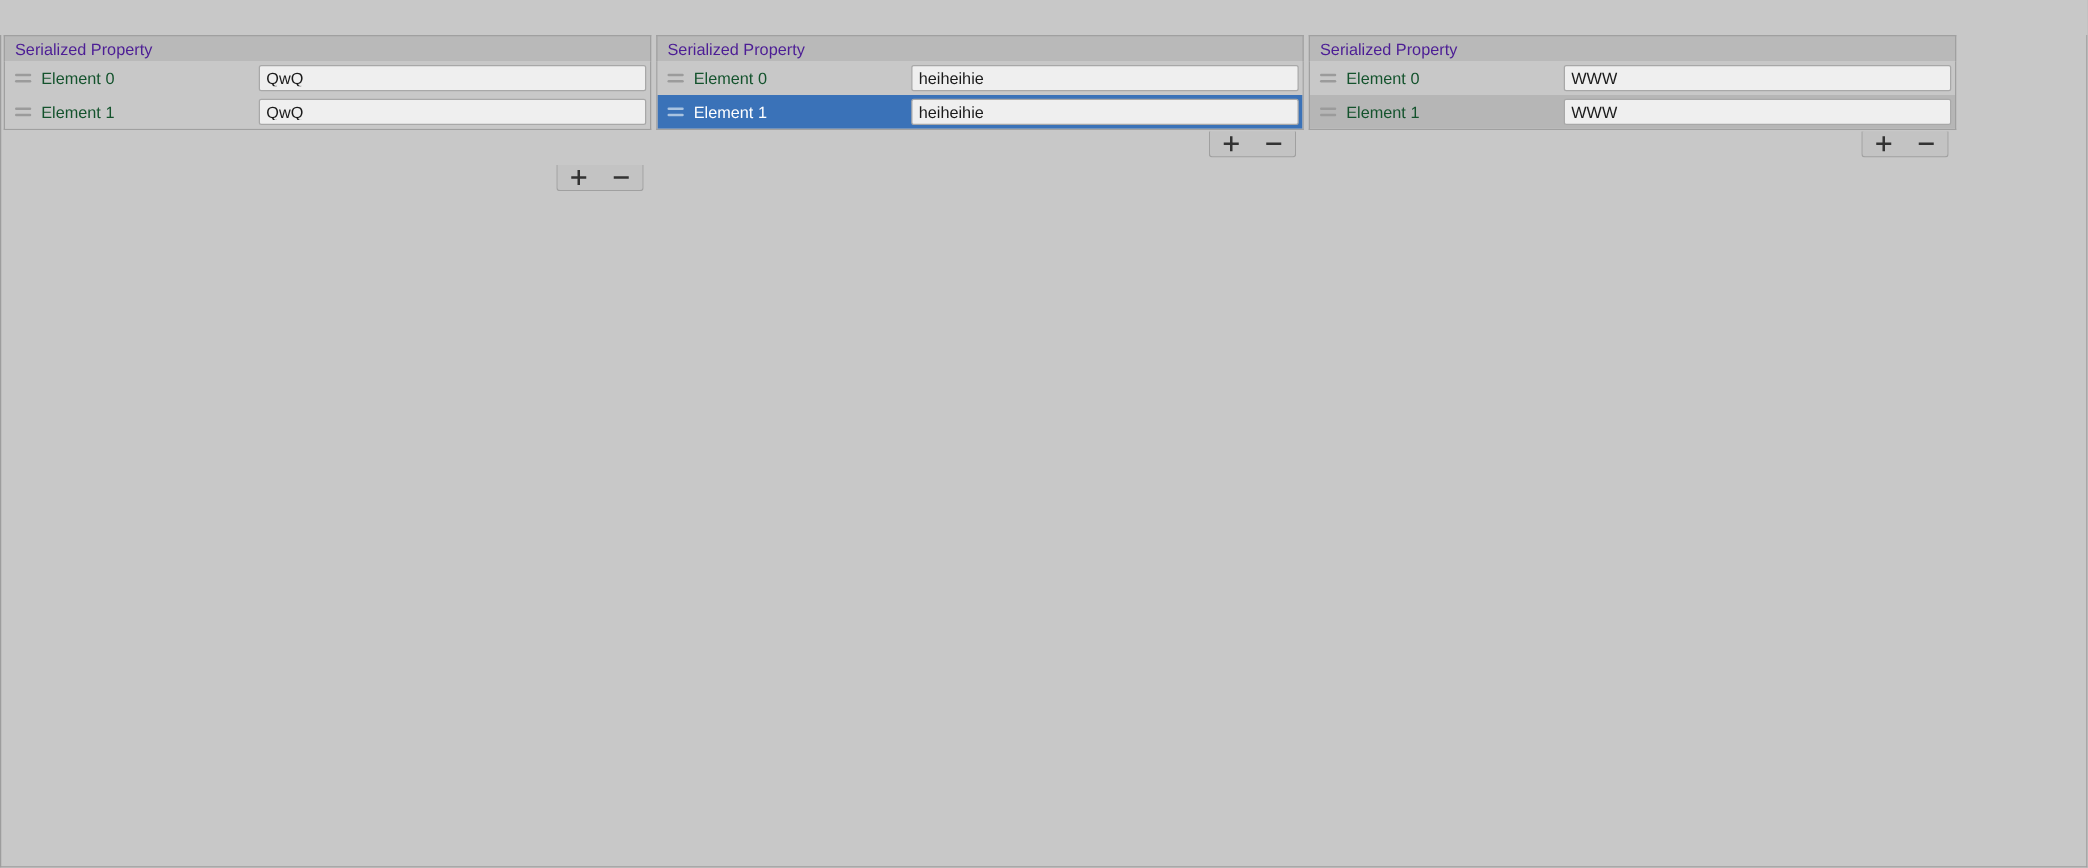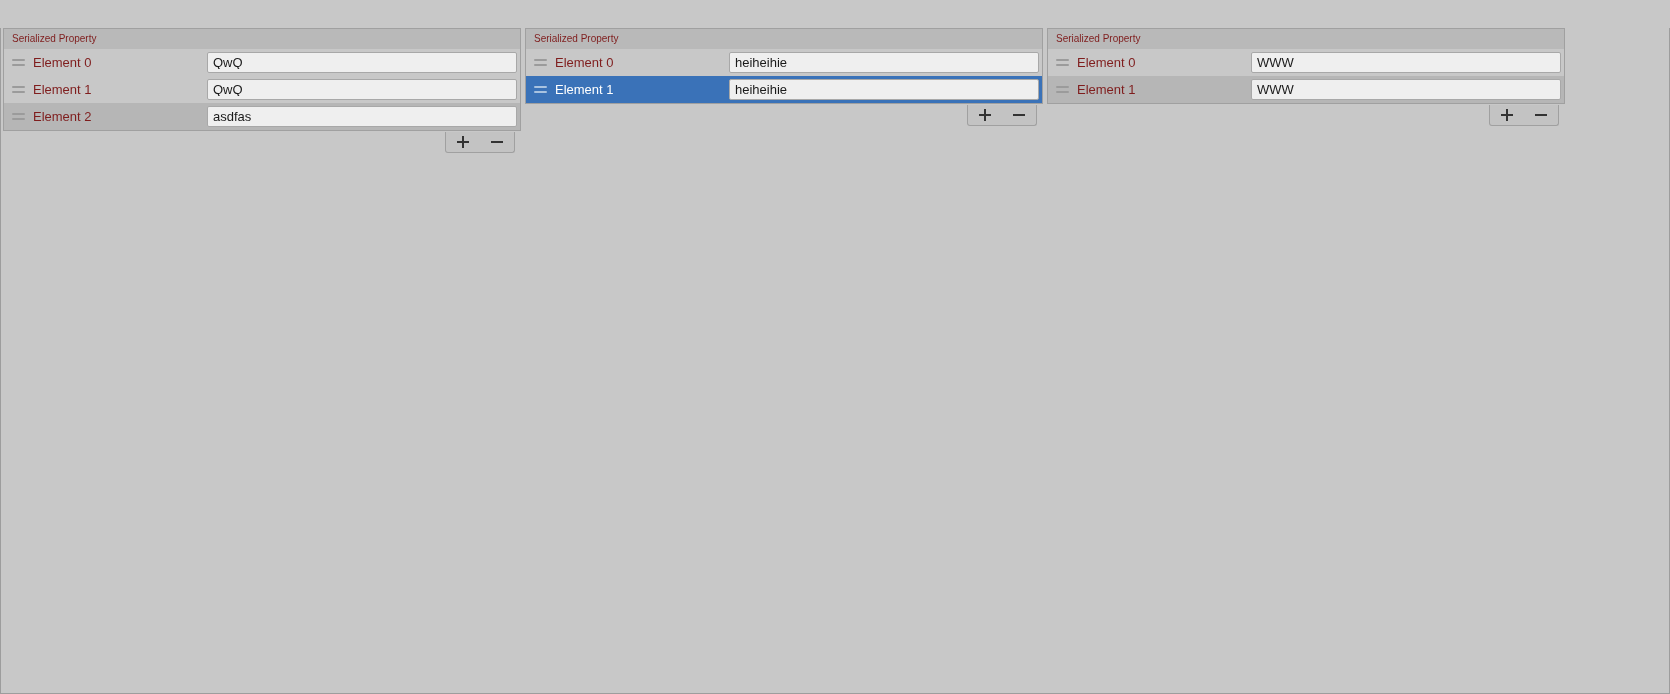--- a/index.html
+++ b/index.html
@@ -111,22 +111,22 @@
   .list-header {
     height: 21px;
     background: #b9b9b9;
     border: 1px solid #a0a0a0;
     border-bottom: none;
     display: flex;
     align-items: center;
     padding-left: 8px;
   }
   .list-header-label {
-    font-size: 10px;
-    color: #7f1d1d;
+    font-size: 13px;
+    color: #4c1d95;
     line-height: 1;
   }
 
   .list-body {
     border-left: 1px solid #a0a0a0;
     border-right: 1px solid #a0a0a0;
     border-bottom: 1px solid #a0a0a0;
     background: #c8c8c8;
     overflow: hidden;
   }
@@ -155,21 +155,21 @@
     display: block;
     height: 2px;
     width: 13px;
     background: #9b9b9b;
     border-radius: 1px;
   }
   .row.selected .grip i { background: #a9c3e0; }
 
   .row-label {
     font-size: 13px;
-    color: #7f1d1d;
+    color: #14532d;
     line-height: 1;
     flex: 0 0 auto;
   }
   .row.selected .row-label { color: #ffffff; }
 
   .field {
     position: absolute;
     height: 21px;
     background: #efefef;
     border: 1px solid #a8a8a8;
@@ -243,30 +243,20 @@
         <div class="row">
           <span class="grip">
               <i></i>
               <i></i>
             </span>
           <span class="row-label">Element 1</span>
           <span class="field" style="left:203px; width:310px;">
             <span class="field-text">QwQ</span>
           </span>
         </div>
-        <div class="row alt">
-          <span class="grip">
-              <i></i>
-              <i></i>
-            </span>
-          <span class="row-label">Element 2</span>
-          <span class="field" style="left:203px; width:310px;">
-            <span class="field-text">asdfas</span>
-          </span>
-        </div>
       </div>
       <div class="list-footer" style="left:442px; width:70px; top:104px;">
         <span class="footer-btn">
           <span class="plus-glyph"></span>
         </span>
         <span class="footer-btn">
           <span class="minus-glyph"></span>
         </span>
       </div>
     </div>

